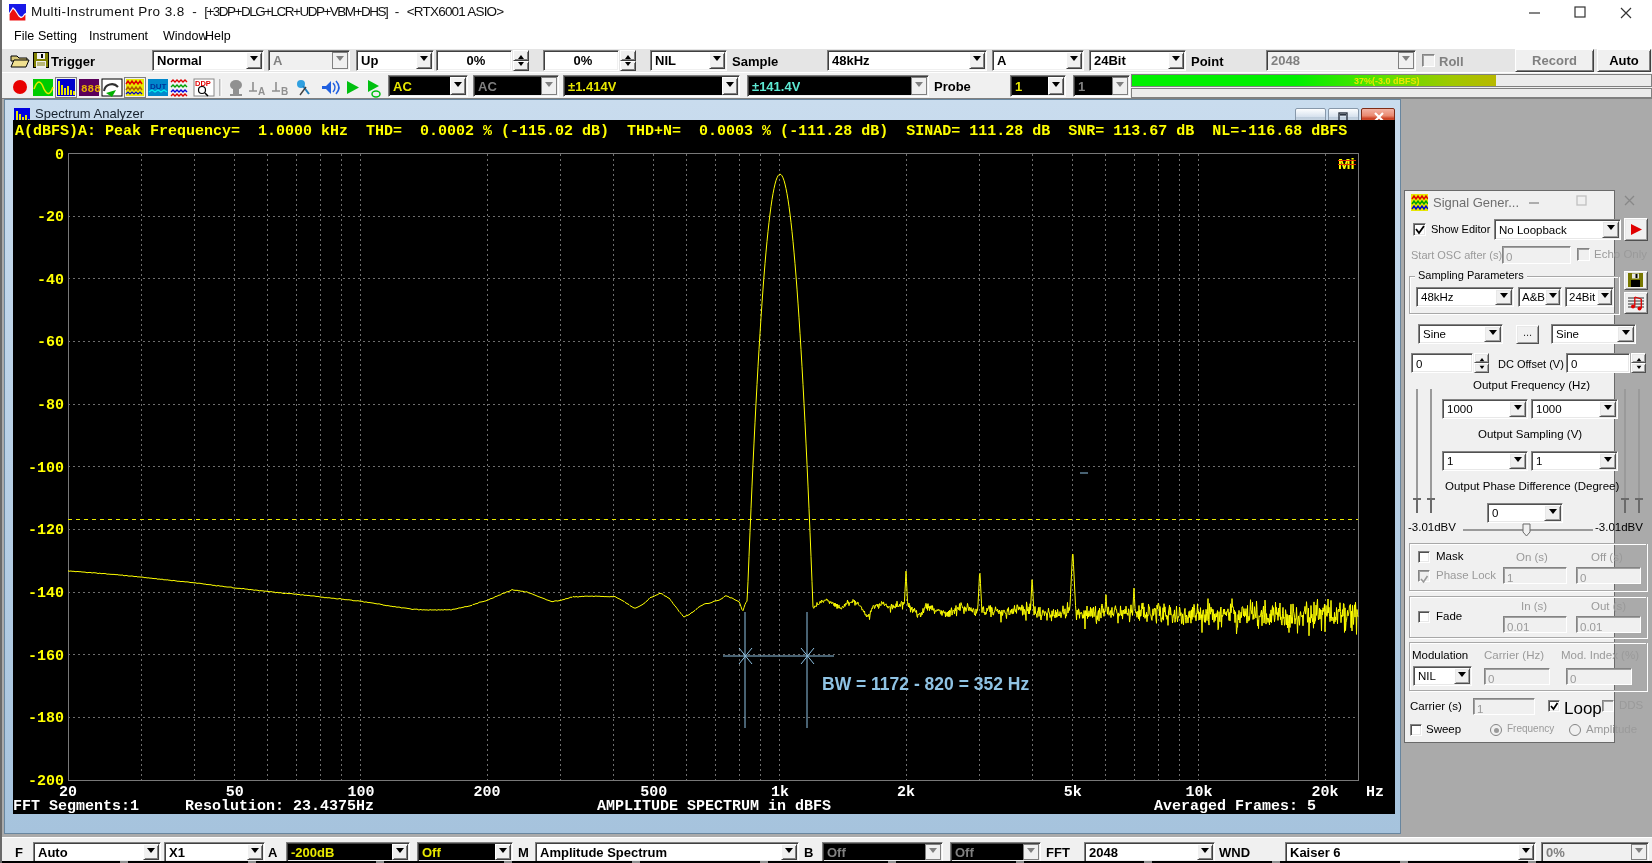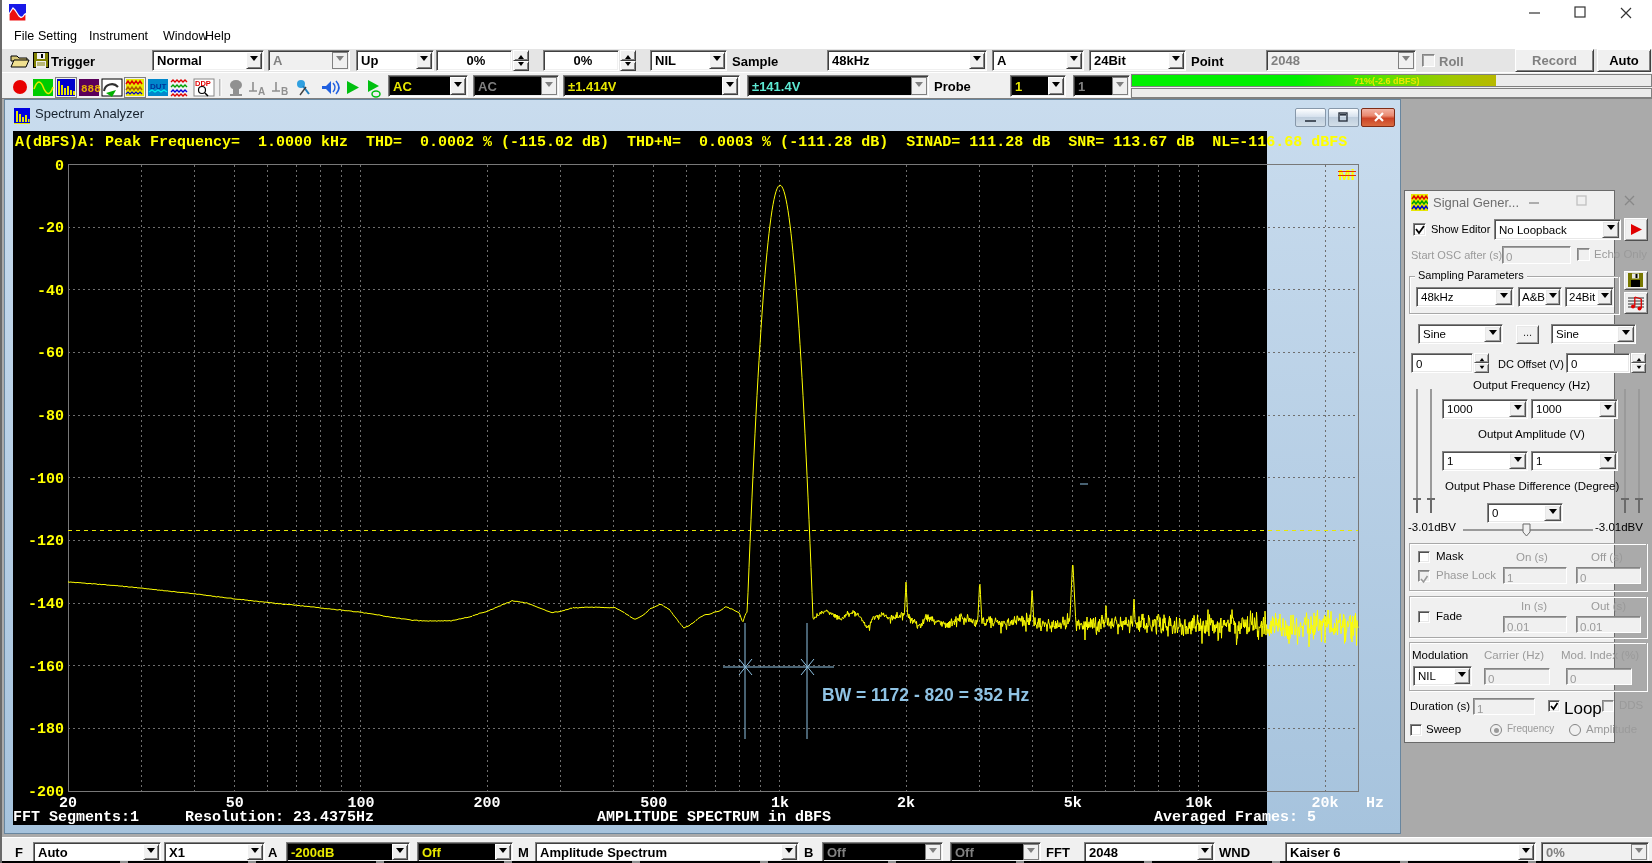--- a/index.html
+++ b/index.html
@@ -32,20 +32,21 @@
 .chkg{position:absolute;width:13px;height:13px;background:#f0f0f0;border:1px solid;border-color:#848484 #fff #fff #848484;box-shadow:inset 1px 1px 0 #a0a0a0}
 .rad{position:absolute;width:12px;height:12px;border-radius:50%;background:#f0f0f0;border:1px solid #848484}
 </style></head><body>
 <div class="abs" style="left:0;top:0;width:2px;height:863px;background:#6a6a6a;z-index:50"></div>
 
 <div class="abs" style="left:0;top:0;width:1652px;height:26px;background:#fff">
  <svg class="abs" style="left:9px;top:4px" width="17" height="17">
       <rect width="17" height="17" fill="#1818e8"></rect>
       <path d="M0 10 L2 7 L4 4 L6 6 L8 9 L10 12 L12 13.5 L14 12.5 L15.5 10.5 L17 9.5 L17 17 L0 17 Z" fill="#ee1010" stroke="#fff" stroke-width="1.2"></path>
     </svg>
+ <div class="abs" style="left:31px;top:4px;font-size:13.5px;color:#111"><span style="letter-spacing:0.4px">Multi-Instrument Pro 3.8</span>&nbsp;&nbsp;-&nbsp;&nbsp;<span style="letter-spacing:-1.5px">[+3DP+DLG+LCR+UDP+VBM+DHS]</span>&nbsp;&nbsp;-&nbsp;&nbsp;<span style="letter-spacing:-0.8px">&lt;RTX6001 ASIO&gt;</span></div>
  <svg class="abs" style="left:1525px;top:0" width="120" height="26">
   <line x1="4" y1="13" x2="15" y2="13" stroke="#333" stroke-width="1.2"></line>
   <rect x="50" y="7" width="10" height="10" fill="none" stroke="#333" stroke-width="1.2"></rect>
   <path d="M96 8 l10 10 M106 8 l-10 10" stroke="#333" stroke-width="1.2"></path>
  </svg>
 </div>
 
 <div class="abs" style="left:0;top:26px;width:1652px;height:22px;background:#fff;font-size:12.5px;color:#000">
  <span class="abs" style="left:14px;top:3px">File</span>
  <span class="abs" style="left:38px;top:3px">Setting</span>
@@ -264,21 +265,21 @@
     </div>
  <div class="cb skb" style="left:1073px;top:2px;width:57px;height:22px">
       <span class="cbtx" style="color:#808080">1</span>
       <span class="arr rsf">
         <span class="dag"></span>
       </span>
     </div>
 
  <div class="abs" style="left:1131px;top:1px;width:521px;height:13px;border:1px solid #808080;background:#ececec">
    <div class="abs" style="left:0;top:0;width:364px;height:11px;background:linear-gradient(to right,#00f000 0%,#00f000 45%,#60e000 70%,#a0c800 88%,#b8b800 100%)"></div>
-   <div class="abs" style="left:222px;top:1px;font-size:9px;font-weight:bold;color:#e8e800;font-family:'Liberation Sans'">71%(-2.6 dBFS)</div>
+   <div class="abs" style="left:222px;top:1px;font-size:9px;font-weight:bold;color:#e8e800;font-family:'Liberation Sans'">37%(-3.0 dBFS)</div>
  </div>
  <div class="abs" style="left:1131px;top:15px;width:521px;height:10px;border:1px solid #808080;background:#ececec"></div>
 </div>
 
 <div class="abs" style="left:0;top:98px;width:1652px;height:739px;background:#aaaaaa;border-top:1px solid #808080"></div>
 
 <div class="abs" style="left:4px;top:99px;width:1397px;height:735px;background:linear-gradient(#c9dcee,#a6c3dd);border:1px solid #68869f;border-radius:0">
  <svg class="abs" style="left:9px;top:8px" width="16" height="16">
       <rect width="16" height="16" fill="#0000e0"></rect>
       <g fill="#e8e800">
@@ -296,21 +297,21 @@
         <line x1="9" y1="12" x2="20" y2="12" stroke="#2b3440" stroke-width="1.6"></line>
       </svg></div>
  <div class="abs" style="left:1323px;top:8px;width:31px;height:19px;background:linear-gradient(#fdfeff,#d7e2ee 45%,#bfcedd 50%,#d3dfe9);border:1px solid #8798aa;border-radius:2px"><svg width="29" height="17">
         <rect x="10" y="4" width="8" height="8" fill="none" stroke="#2b3440" stroke-width="1.4"></rect>
         <rect x="11" y="5" width="6" height="1.6" fill="#2b3440"></rect>
       </svg></div>
  <div class="abs" style="left:1356px;top:8px;width:34px;height:19px;background:linear-gradient(#f3b3a4,#e98970 40%,#cc4326 55%,#d96a3f);border:1px solid #7e2c17;border-radius:2px"><svg width="35" height="17">
         <path d="M13 4 l8 8 M21 4 l-8 8" stroke="#fff" stroke-width="2.2"></path>
       </svg></div>
 
- <div class="abs" style="left:8px;top:31px;width:1254px;height:694px;background:#000">
+ <div class="abs" style="left:8px;top:20px;width:1382px;height:694px;background:#000">
   <div class="abs" style="left:2px;top:3px;font-family:'Liberation Mono',monospace;font-weight:bold;font-size:15px;color:#ffff00;white-space:pre" id="stat">A(dBFS)A: Peak Frequency=  1.0000 kHz  THD=  0.0002 % (-115.02 dB)  THD+N=  0.0003 % (-111.28 dB)  SINAD= 111.28 dB  SNR= 113.67 dB  NL=-116.68 dBFS</div>
 <svg width="1382" height="694" style="position:absolute;left:0;top:0">
 <g stroke="#6e6e6e" stroke-width="1" stroke-dasharray="2,3" shape-rendering="crispEdges">
 <line x1="128.8" y1="33.5" x2="128.8" y2="660.0"></line>
 <line x1="181.1" y1="33.5" x2="181.1" y2="660.0"></line>
 <line x1="221.7" y1="33.5" x2="221.7" y2="660.0"></line>
 <line x1="254.9" y1="33.5" x2="254.9" y2="660.0"></line>
 <line x1="283.0" y1="33.5" x2="283.0" y2="660.0"></line>
 <line x1="307.3" y1="33.5" x2="307.3" y2="660.0"></line>
 <line x1="328.7" y1="33.5" x2="328.7" y2="660.0"></line>
@@ -535,21 +536,21 @@
       <span class="arr sgrs" style="width:17px">
         <span class="da"></span>
       </span>
     </div>
  <div class="cb sgk" style="left:126px;top:208px;width:87px;height:20px">
       <span style="padding-left:4px;font-size:11.5px">1000</span>
       <span class="arr sgrs" style="width:17px">
         <span class="da"></span>
       </span>
     </div>
- <div class="sg-txt" style="left:73px;top:237px;font-size:11.5px">Output Amplitude (V)</div>
+ <div class="sg-txt" style="left:73px;top:237px;font-size:11.5px">Output Sampling (V)</div>
  <div class="cb sgk" style="left:37px;top:260px;width:86px;height:20px">
       <span style="padding-left:4px;font-size:11.5px">1</span>
       <span class="arr sgrs" style="width:17px">
         <span class="da"></span>
       </span>
     </div>
  <div class="cb sgk" style="left:126px;top:260px;width:87px;height:20px">
       <span style="padding-left:4px;font-size:11.5px">1</span>
       <span class="arr sgrs" style="width:17px">
         <span class="da"></span>
@@ -596,21 +597,21 @@
  <div class="sg-gry" style="left:156px;top:458px">Mod. Index (%)</div>
  <div class="cb sgk" style="left:8px;top:475px;width:59px;height:20px">
       <span style="padding-left:4px;font-size:11.5px">NIL</span>
       <span class="arr sgrs" style="width:16px">
         <span class="da"></span>
       </span>
     </div>
  <div class="abs sgkg" style="left:79px;top:477px;width:66px;height:17px"><span style="font-size:11.5px;color:#9a9a9a;padding-left:3px">0</span></div>
  <div class="abs sgkg" style="left:161px;top:477px;width:66px;height:17px"><span style="font-size:11.5px;color:#9a9a9a;padding-left:3px">0</span></div>
 
- <div class="sg-txt" style="left:5px;top:509px;font-size:11.5px">Duration (s)</div>
+ <div class="sg-txt" style="left:5px;top:509px;font-size:11.5px">Carrier (s)</div>
  <div class="abs sgkg" style="left:68px;top:507px;width:62px;height:17px"><span style="font-size:11.5px;color:#9a9a9a;padding-left:3px">1</span></div>
  <div class="chk" style="left:143px;top:509px;width:12px;height:12px"></div>
  <svg class="abs" style="left:144px;top:510px" width="11" height="11">
       <path d="M2 5 l2.5 3 4 -6" fill="none" stroke="#000" stroke-width="1.7"></path>
     </svg>
  <div class="sg-txt" style="left:159px;top:508px;font-size:17px">Loop</div>
  <div class="chkg" style="left:197px;top:509px;width:12px;height:12px"></div>
  <div class="sg-gry" style="left:214px;top:508px;font-size:11.5px">DDS</div>
 
  <div class="chk" style="left:5px;top:533px;width:12px;height:12px"></div>

